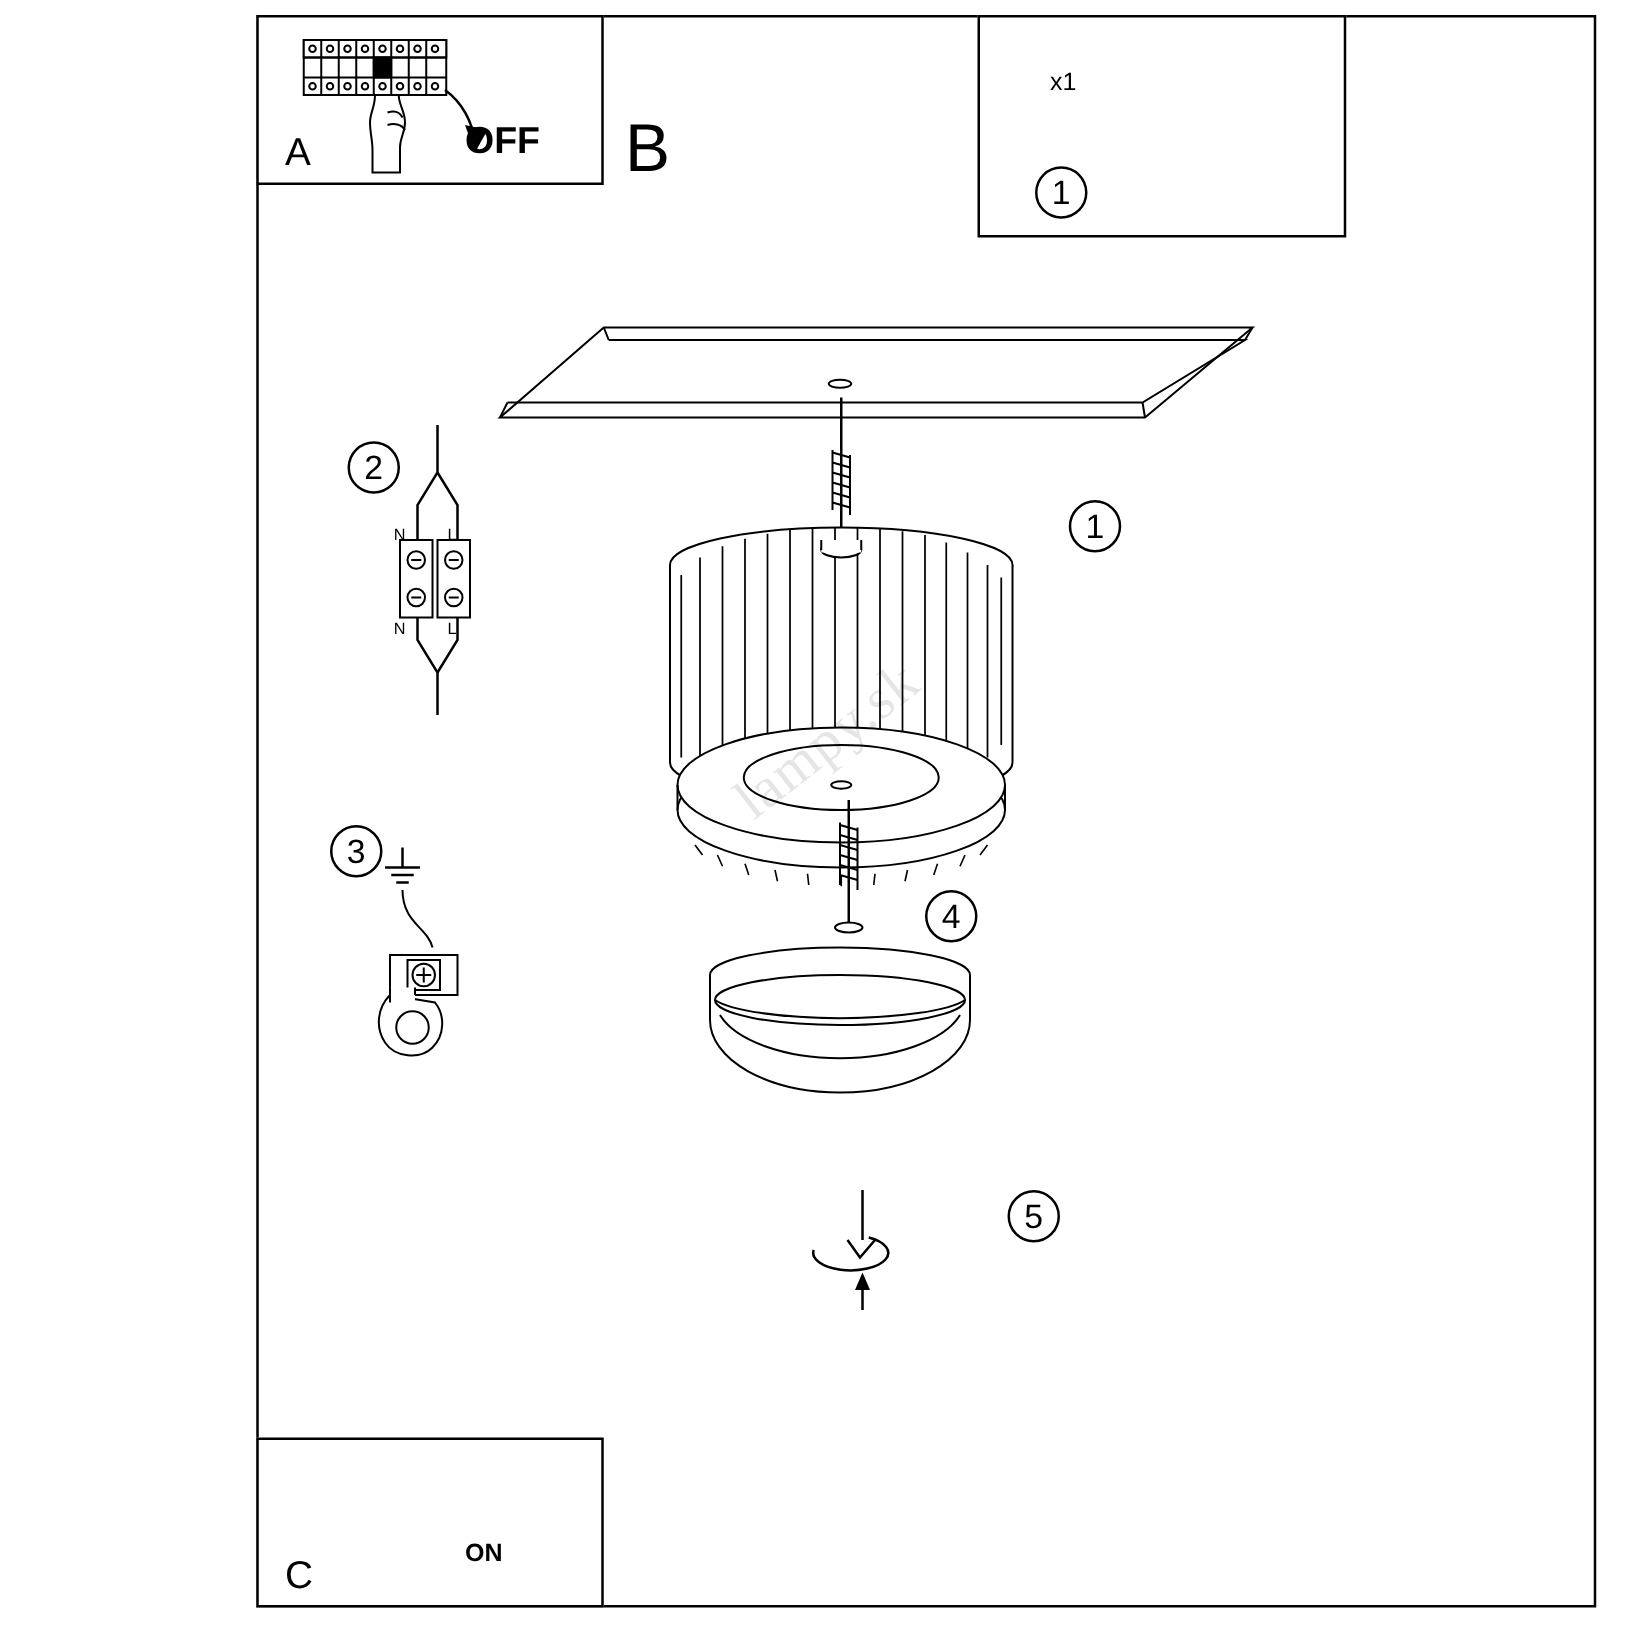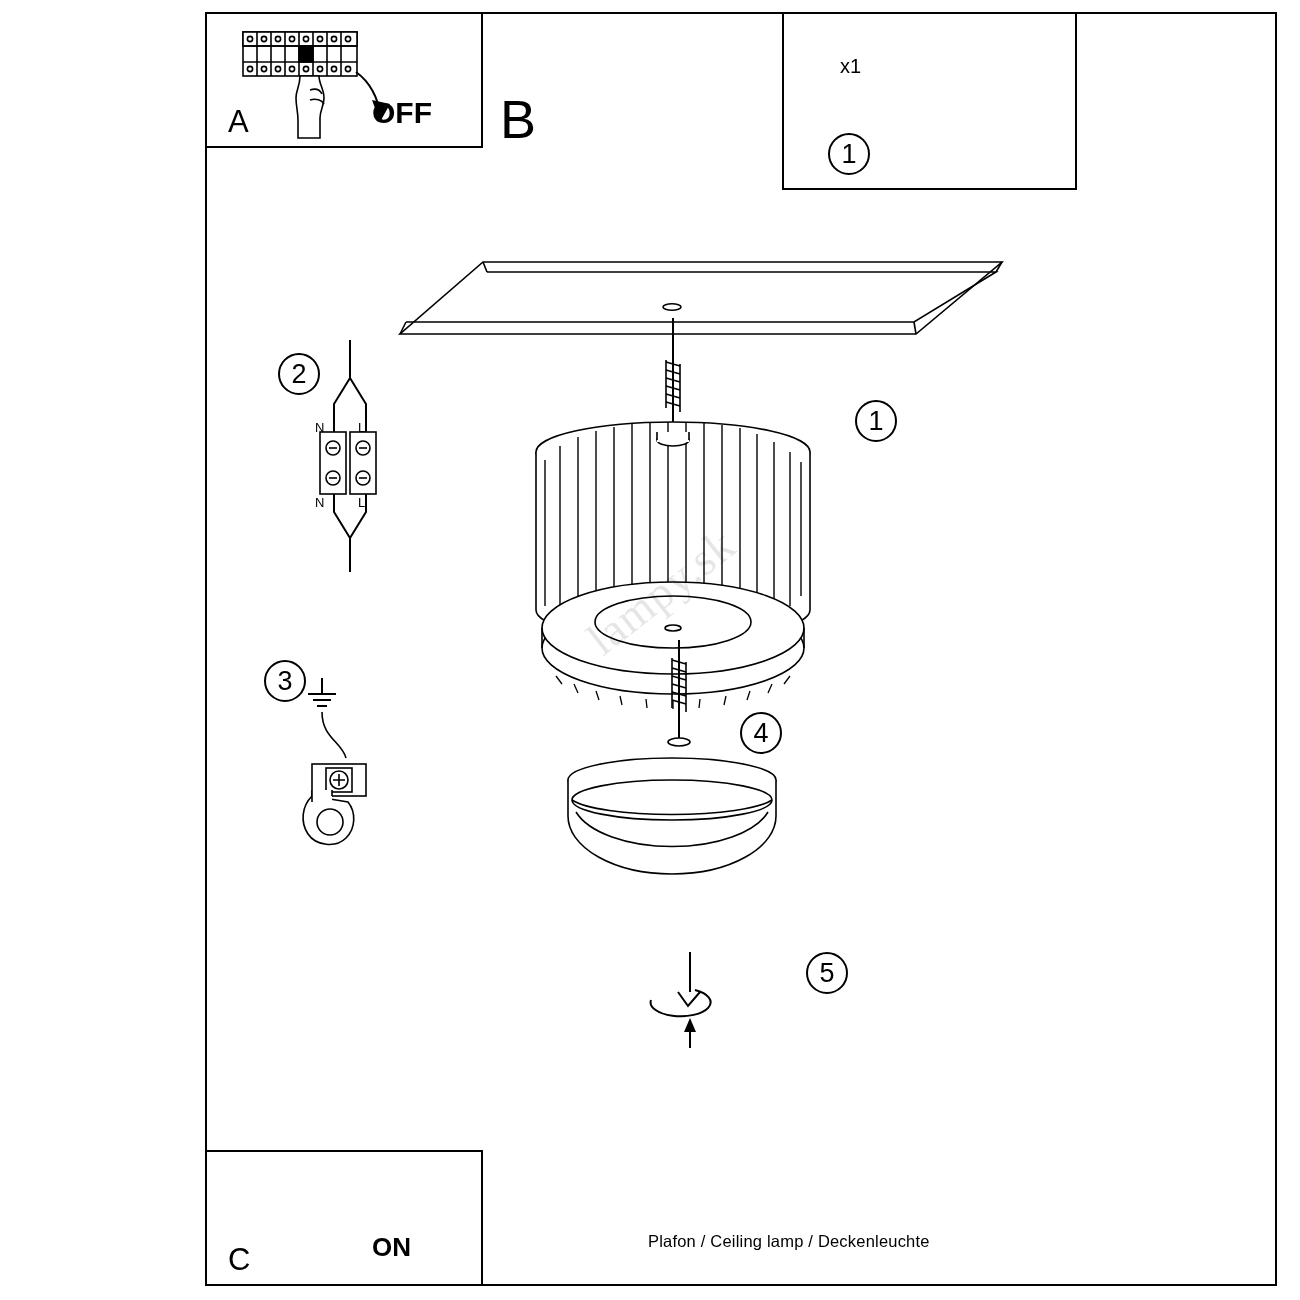--- a/index.html
+++ b/index.html
@@ -52,21 +52,21 @@
     height: 178px;
   }
   .lbl {
     position: absolute;
     font-weight: 400;
   }
   .lbl-A { left: 228px; top: 104px; font-size: 31px; }
   .lbl-C { left: 228px; top: 1242px; font-size: 31px; }
   .lbl-B { left: 500px; top: 88px; font-size: 54px; }
   .lbl-off { left: 372px; top: 96px; font-size: 30px; font-weight: bold; }
-  .lbl-on  { left: 372px; top: 1232px; font-size: 26px; font-weight: bold; }
+  .lbl-on  { left: 372px; top: 1232px; font-size: 20px; font-weight: bold; }
   .lbl-x1  { left: 840px; top: 55px; font-size: 20px; }
   .circ {
     position: absolute;
     width: 42px;
     height: 42px;
     border: 2px solid #000;
     border-radius: 50%;
     box-sizing: border-box;
     display: flex;
     align-items: center;
@@ -357,16 +357,15 @@
   <div class="lbl lbl-N1">N</div>
   <div class="lbl lbl-L1">L</div>
   <div class="lbl lbl-N2">N</div>
   <div class="lbl lbl-L2">L</div>
 
   <div class="box box-c"></div>
   <div class="lbl lbl-C">C</div>
   <div class="lbl lbl-on">ON</div>
 
   <div class="footer">
-    <div>Plafon / Ceiling lamp / Deckenleuchte</div>
   </div>
 
 </div>
 
 </body></html>

